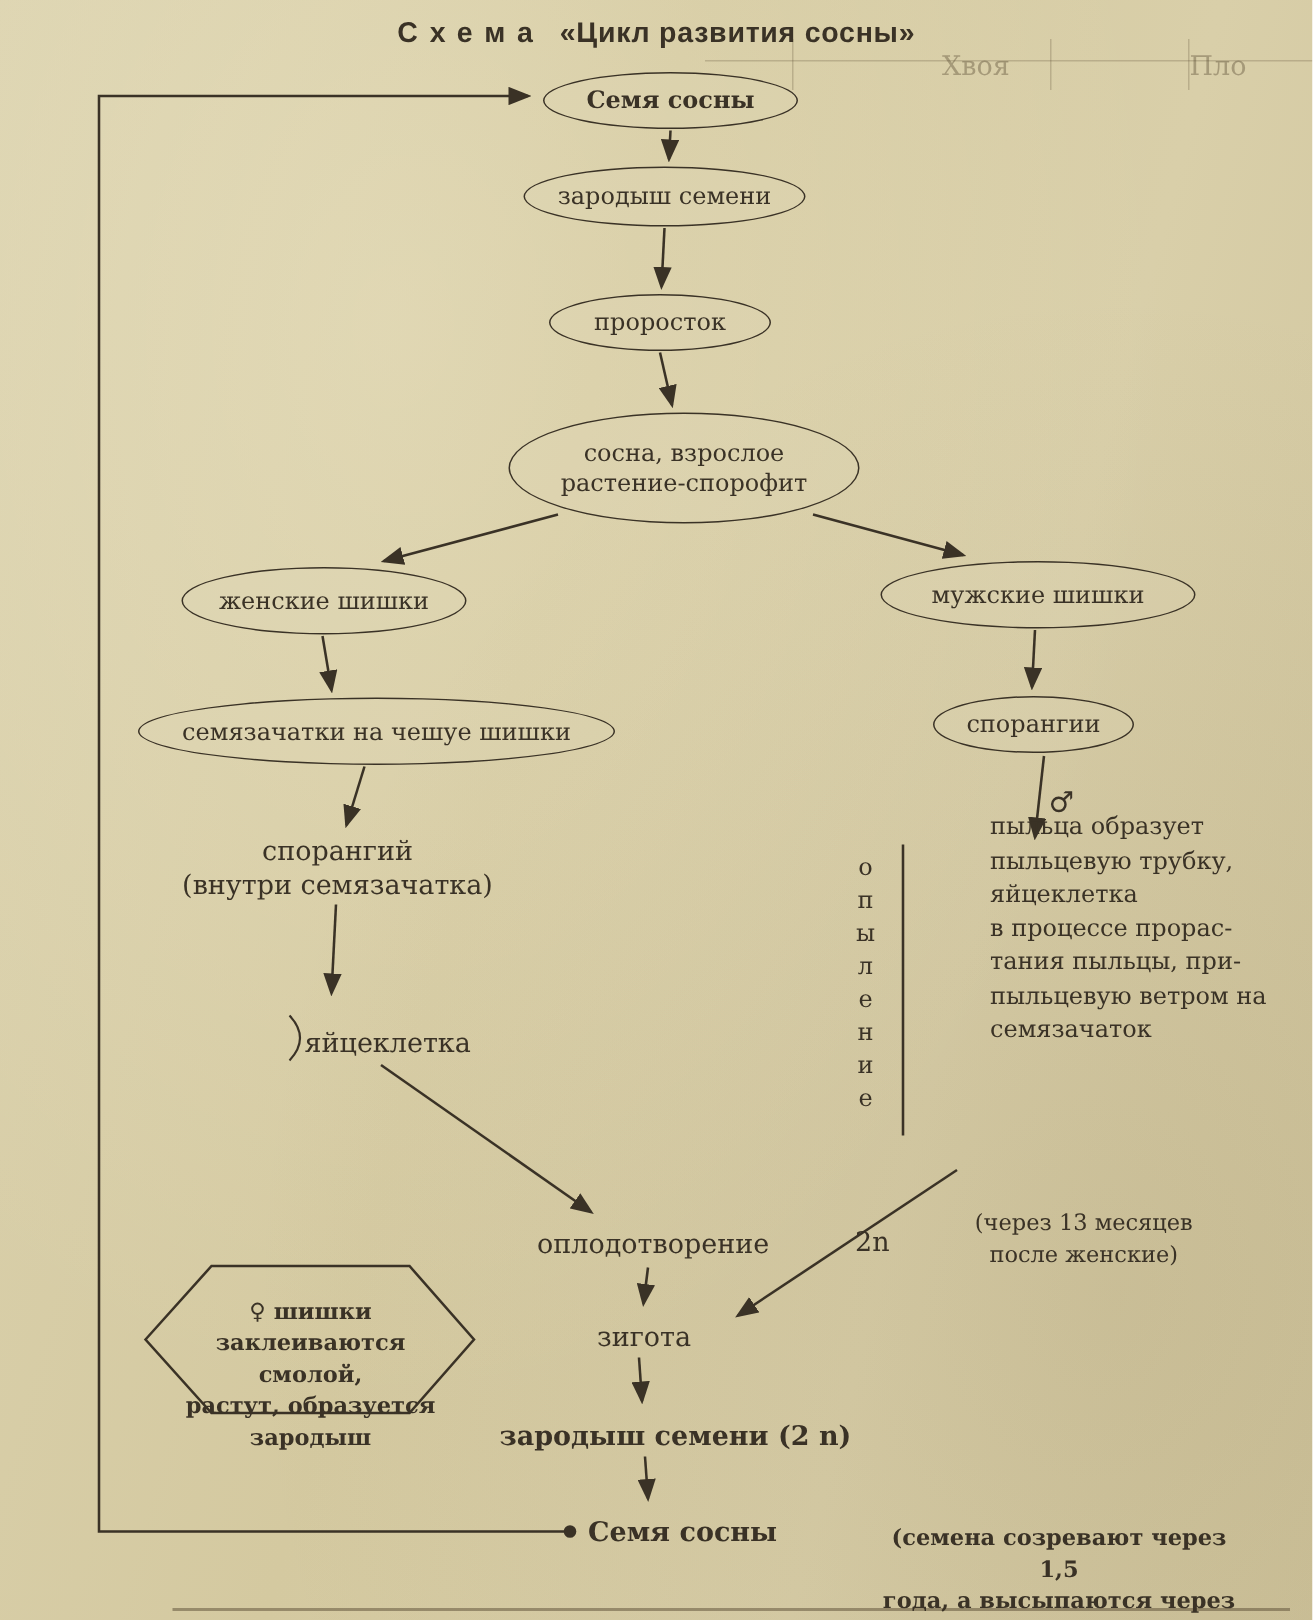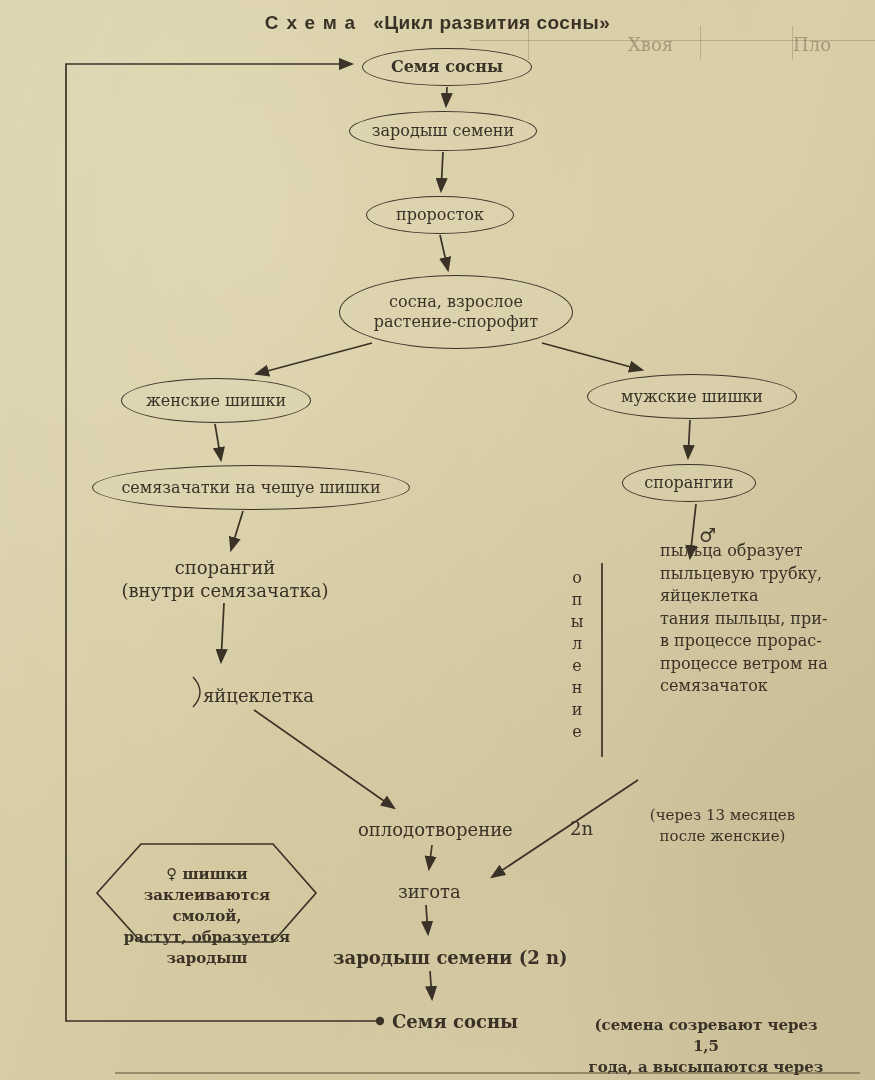--- a/index.html
+++ b/index.html
@@ -125,23 +125,23 @@
     <span>л</span>
     <span>е</span>
     <span>н</span>
     <span>и</span>
     <span>е</span>
   </div>
   <div class="pollen" style="left:614px;top:540px;width:200px;margin-left:46px;">
     <div>пыльца образует</div>
     <div>пыльцевую трубку,</div>
     <div>яйцеклетка</div>
+    <div>в процессе прорас-</div>
     <div>тания пыльцы, при-</div>
-    <div>в процессе прорас-</div>
-    <div>процессе ветром на</div>
+    <div>пыльцевую ветром на</div>
     <div>семязачаток</div>
   </div>
   <div class="label" style="left:699px;top:523px;font-size:19px;">♂</div>
   <div class="label small center" style="left:620px;top:791px;width:205px;">
     <div>(через 13 месяцев</div>
     <div>после женские)</div>
   </div>
   <div class="label" style="left:570px;top:817px;">2n</div>
 
   <div class="label small semib center" style="left:112px;top:850px;width:190px;">

